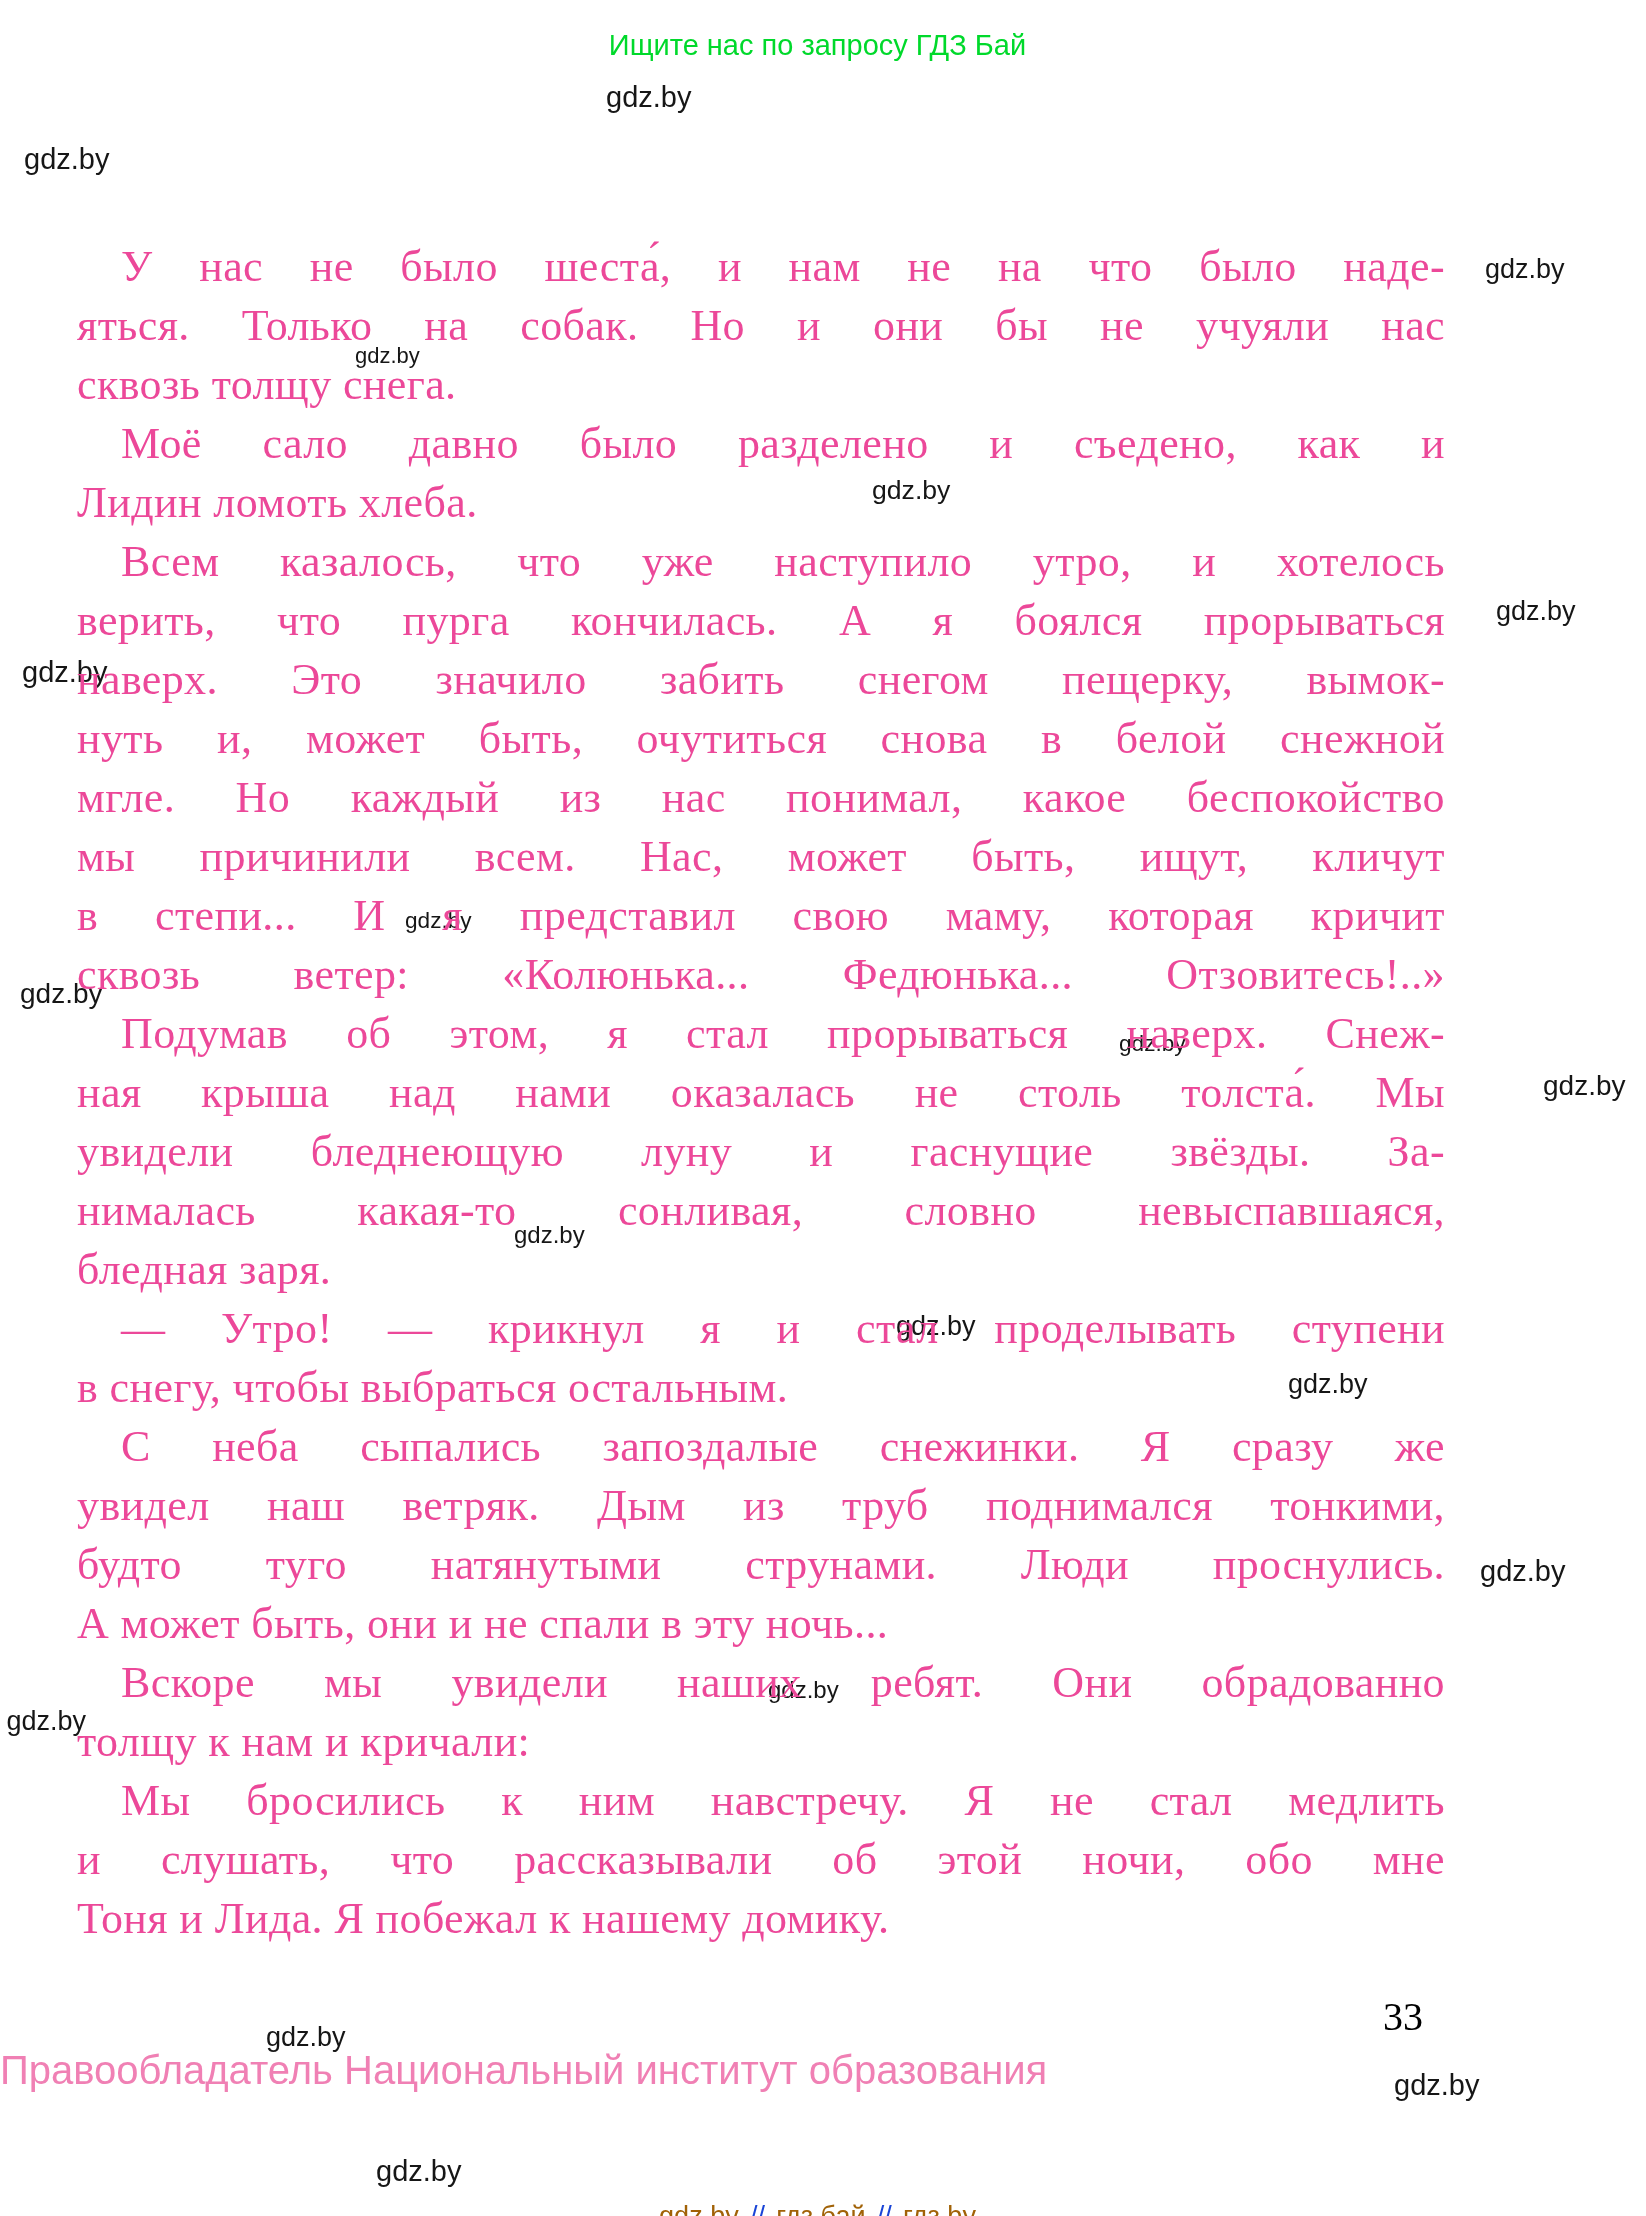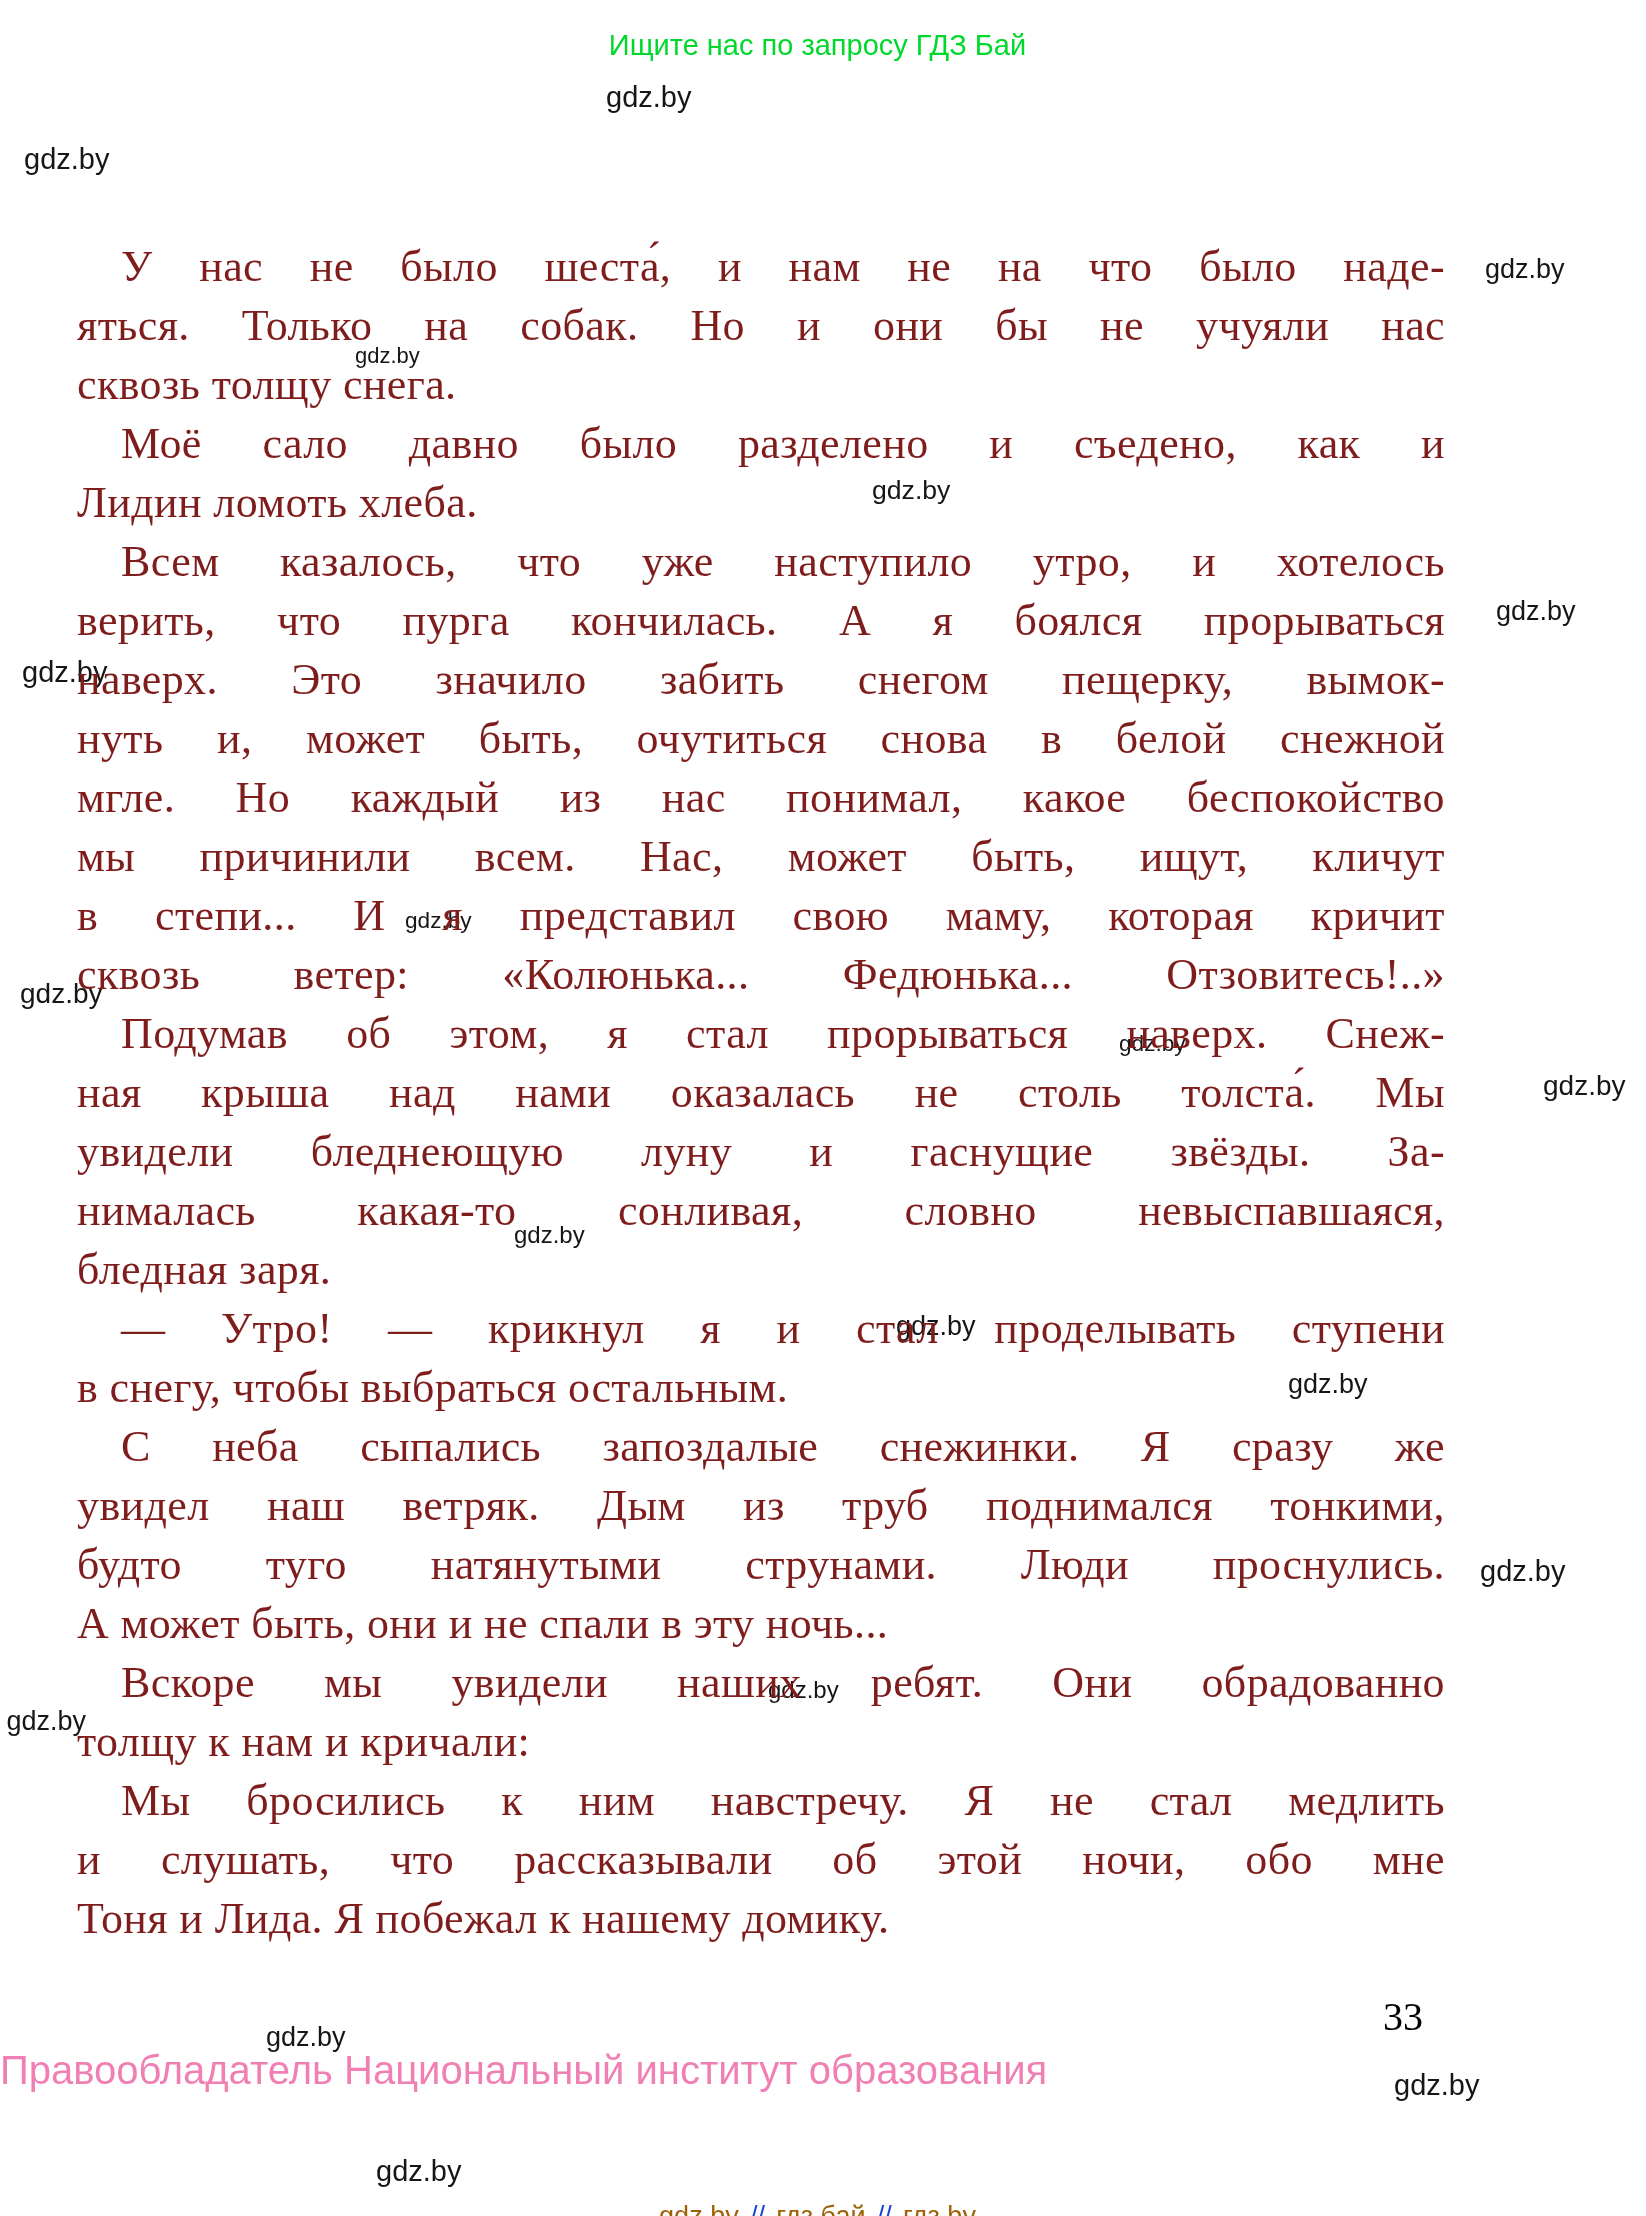--- a/index.html
+++ b/index.html
@@ -14,21 +14,21 @@
   }
   .banner{
     position:absolute;top:1.6px;left:0;width:100%;
     text-align:center;
     font-family:"Liberation Sans", sans-serif;
     font-size:29px;line-height:32px;
     color:#00d92b;
   }
   .article{
     position:absolute;left:77px;top:210px;width:1368px;
-    font-size:44px;color:#7f1d1d;
+    font-size:44px;color:#ec4899;
   }
   .line{
     height:59px;line-height:59px;
     text-align:justify;
     -moz-text-align-last:justify;
     text-align-last:justify;
     letter-spacing:0.4px;
   }
   .line.end{text-align:center;-moz-text-align-last:left;text-align-last:left;}
   .line.ind{padding-left:44px;}

